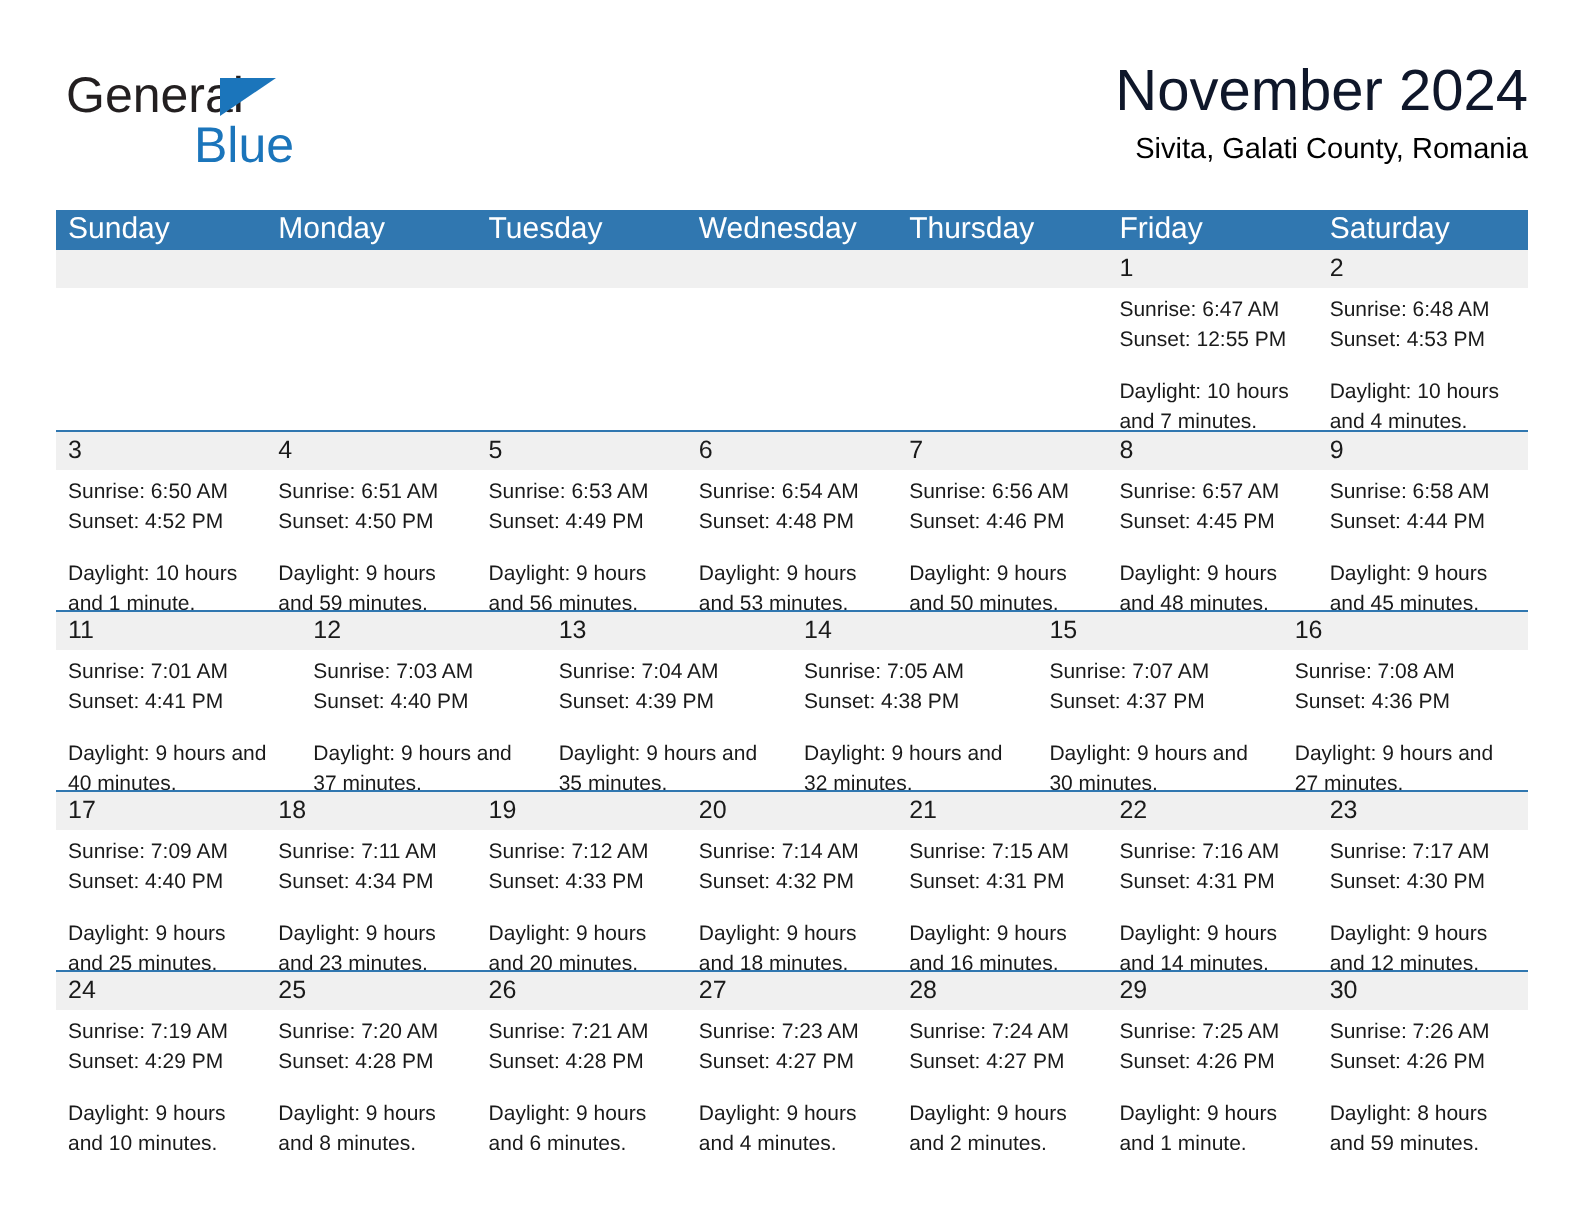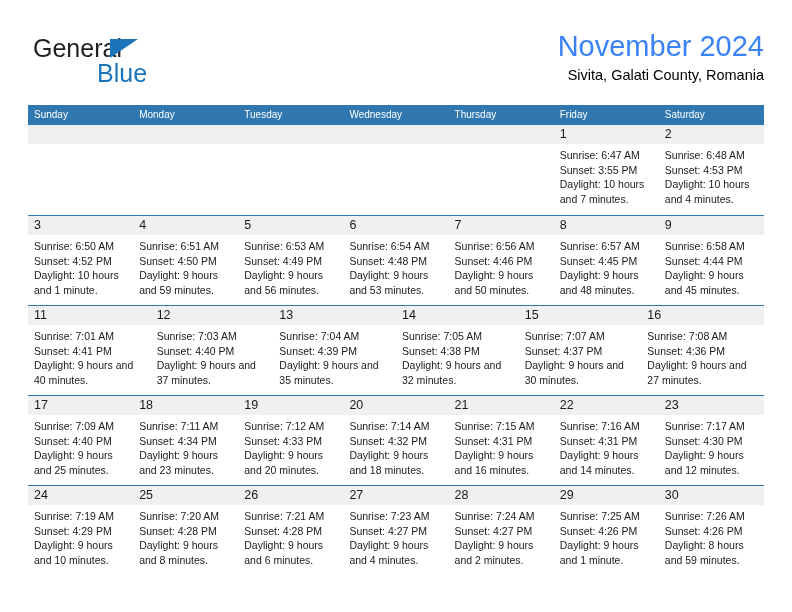--- a/index.html
+++ b/index.html
@@ -63,21 +63,21 @@
     font-family: "Liberation Sans", sans-serif;
   }
   .title-block {
     position: absolute;
     right: 0;
     top: 0;
     text-align: right;
   }
   .cal-title {
     font-size: 29px;
-    color: #3b82f6;
+    color: #0f172a;
     line-height: 36px;
     white-space: nowrap;
   }
   .cal-subtitle {
     font-size: 14.5px;
     color: #000;
     line-height: 22px;
     margin-top: 0;
     white-space: nowrap;
   }
@@ -90,21 +90,21 @@
     width: 736px;
   }
   .dow-row {
     display: flex;
     background: #3077b0;
     height: 20px;
   }
   .dow {
     flex: 1 1 0;
     color: #ffffff;
-    font-size: 10px;
+    font-size: 15px;
     line-height: 20px;
     padding-left: 6px;
     box-sizing: border-box;
     white-space: nowrap;
     overflow: hidden;
   }
   .week {
     display: flex;
     height: 90px;
     border-top: 1.5px solid #3077b0;
@@ -135,20 +135,21 @@
     padding: 4px 6px 0 6px;
     font-size: 10.5px;
     line-height: 14.5px;
     color: #1a1a1a;
   }
   .info div {
     white-space: nowrap;
   }
   .info .wrap {
     white-space: normal;
+    margin-top: 12px;
   }
 </style>
 </head>
 <body>
 
 <div class="page">
 
   <div class="header">
 
     <div class="logo">
@@ -188,21 +189,21 @@
           <div class="cell empty">
             <div class="daynum"></div>
           </div>
           <div class="cell empty">
             <div class="daynum"></div>
           </div>
           <div class="cell">
             <div class="daynum">1</div>
             <div class="info">
               <div>Sunrise: 6:47 AM</div>
-              <div>Sunset: 3:55 PM</div>
+              <div>Sunset: 12:55 PM</div>
               <div class="wrap">Daylight: 10 hours and 7 minutes.</div>
             </div>
           </div>
           <div class="cell">
             <div class="daynum">2</div>
             <div class="info">
               <div>Sunrise: 6:48 AM</div>
               <div>Sunset: 4:53 PM</div>
               <div class="wrap">Daylight: 10 hours and 4 minutes.</div>
             </div>

